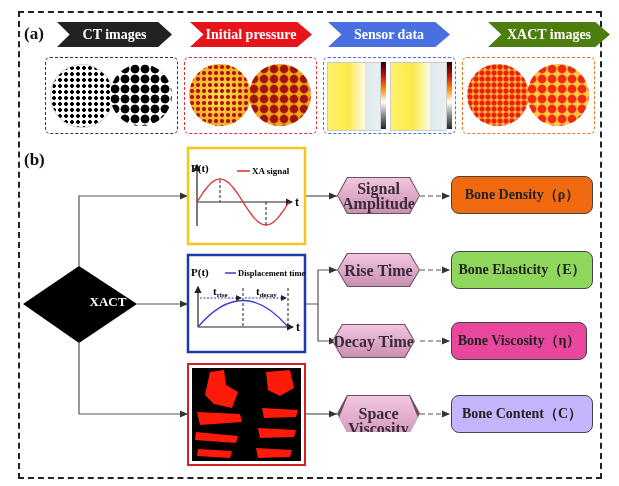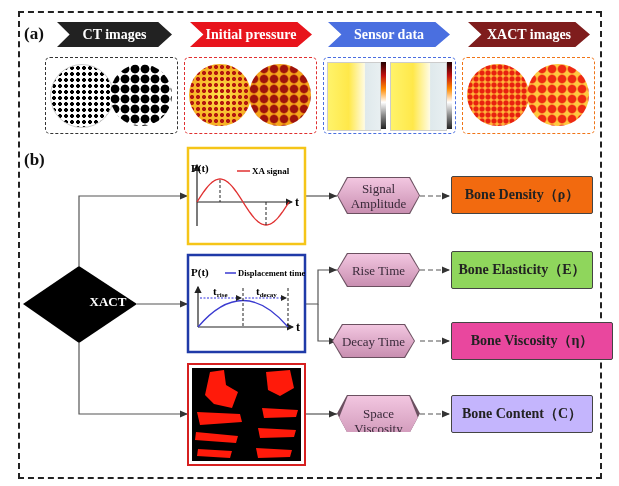--- a/index.html
+++ b/index.html
@@ -4,44 +4,44 @@
 <style>
   html,body{margin:0;padding:0;background:#fff;}
   body{width:619px;height:486px;position:relative;overflow:hidden;font-family:"Liberation Serif",serif;}
   .abs{position:absolute;}
   #outer{left:18px;top:11px;width:584px;height:468px;border:2px dashed #222;box-sizing:border-box;}
   .panel-label{font-weight:bold;font-size:17px;color:#111;}
   .banner{height:25px;top:22px;display:flex;align-items:center;justify-content:center;color:#fff;font-weight:bold;font-size:14px;
     clip-path:polygon(0 0,88% 0,100% 50%,88% 100%,0 100%,11% 50%);}
   .imgbox{top:57px;height:77px;width:133px;border:1.5px dashed;border-radius:5px;box-sizing:border-box;}
   .circle{position:absolute;top:6px;width:62px;height:62px;border-radius:50%;}
-  .hex{display:flex;align-items:center;justify-content:center;text-align:center;color:#3a2a3a;font-weight:normal;font-size:13px;line-height:15px;
+  .hex{display:flex;align-items:center;justify-content:center;text-align:center;color:#3a2a3a;font-weight:bold;font-size:16px;line-height:15px;
     background:linear-gradient(#f2c6e0,#c98fb1);
     clip-path:polygon(12% 0,88% 0,100% 50%,88% 100%,12% 100%,0 50%);}
   .hexborder{background:#6b5060;clip-path:polygon(12% 0,88% 0,100% 50%,88% 100%,12% 100%,0 50%);}
-  .result{display:flex;align-items:center;justify-content:center;font-weight:bold;font-size:14px;color:#222;border:1.5px solid #444;border-radius:2px;box-sizing:border-box;}
+  .result{display:flex;align-items:center;justify-content:center;font-weight:bold;font-size:14px;color:#222;border:1.5px solid #444;border-radius:8px;box-sizing:border-box;}
   svg{position:absolute;left:0;top:0;}
 </style>
 </head>
 <body>
 
 <div id="outer" class="abs"></div>
 
 <div class="abs panel-label" style="left:24px;top:24px;">(a)</div>
 
 <div class="abs banner" style="left:57px;width:115px;background:#222;">
     <span>CT images</span>
   </div>
 <div class="abs banner" style="left:190px;width:122px;background:#e8141c;">
     <span>Initial pressure</span>
   </div>
 <div class="abs banner" style="left:328px;width:122px;background:#4a6fe0;">
     <span>Sensor data</span>
   </div>
-<div class="abs banner" style="left:468px;width:122px;background:#7f1d1d;">
+<div class="abs banner" style="left:488px;width:122px;background:#4d7c0f;">
     <span>XACT images</span>
   </div>
 
 <div class="abs imgbox" style="left:45px;border-color:#333;">
   <div class="circle" style="left:4px;background:radial-gradient(circle,#000 1.6px,transparent 2.2px) 0 0/6px 6px,#fff;border:1px solid #ccc;"></div>
   <div class="circle" style="left:64px;background:radial-gradient(circle,#000 4px,#fff 4.8px) 0 0/10px 10px;"></div>
 </div>
 <div class="abs imgbox" style="left:184px;border-color:#e03030;">
   <div class="circle" style="left:4px;background:radial-gradient(circle,#b3170f 1.6px,transparent 2.4px) 0 0/6px 6px,radial-gradient(circle,#ffe14a,#f29a12);"></div>
   <div class="circle" style="left:64px;background:radial-gradient(circle,#a0120a 3.5px,#f5a51a 5px) 0 0/10px 10px;"></div>
@@ -150,14 +150,14 @@
   <div class="hex abs" style="left:1px;top:1px;width:81px;height:49px;">
       <div>
         <div>Space</div>
         <div>Viscosity</div>
       </div>
     </div>
 </div>
 
 <div class="abs result" style="left:451px;top:176px;width:142px;height:38px;background:#f26a0f;">Bone Density（ρ）</div>
 <div class="abs result" style="left:451px;top:251px;width:142px;height:38px;background:#8fd65c;">Bone Elasticity（E）</div>
-<div class="abs result" style="left:451px;top:322px;width:162px;height:38px;background:#e9479e;">Bone Viscosity（η）</div>
+<div class="abs result" style="left:451px;top:322px;width:136px;height:38px;background:#e9479e;">Bone Viscosity（η）</div>
 <div class="abs result" style="left:451px;top:395px;width:142px;height:38px;background:#c4b5fd;">Bone Content（C）</div>
 
 </body></html>

